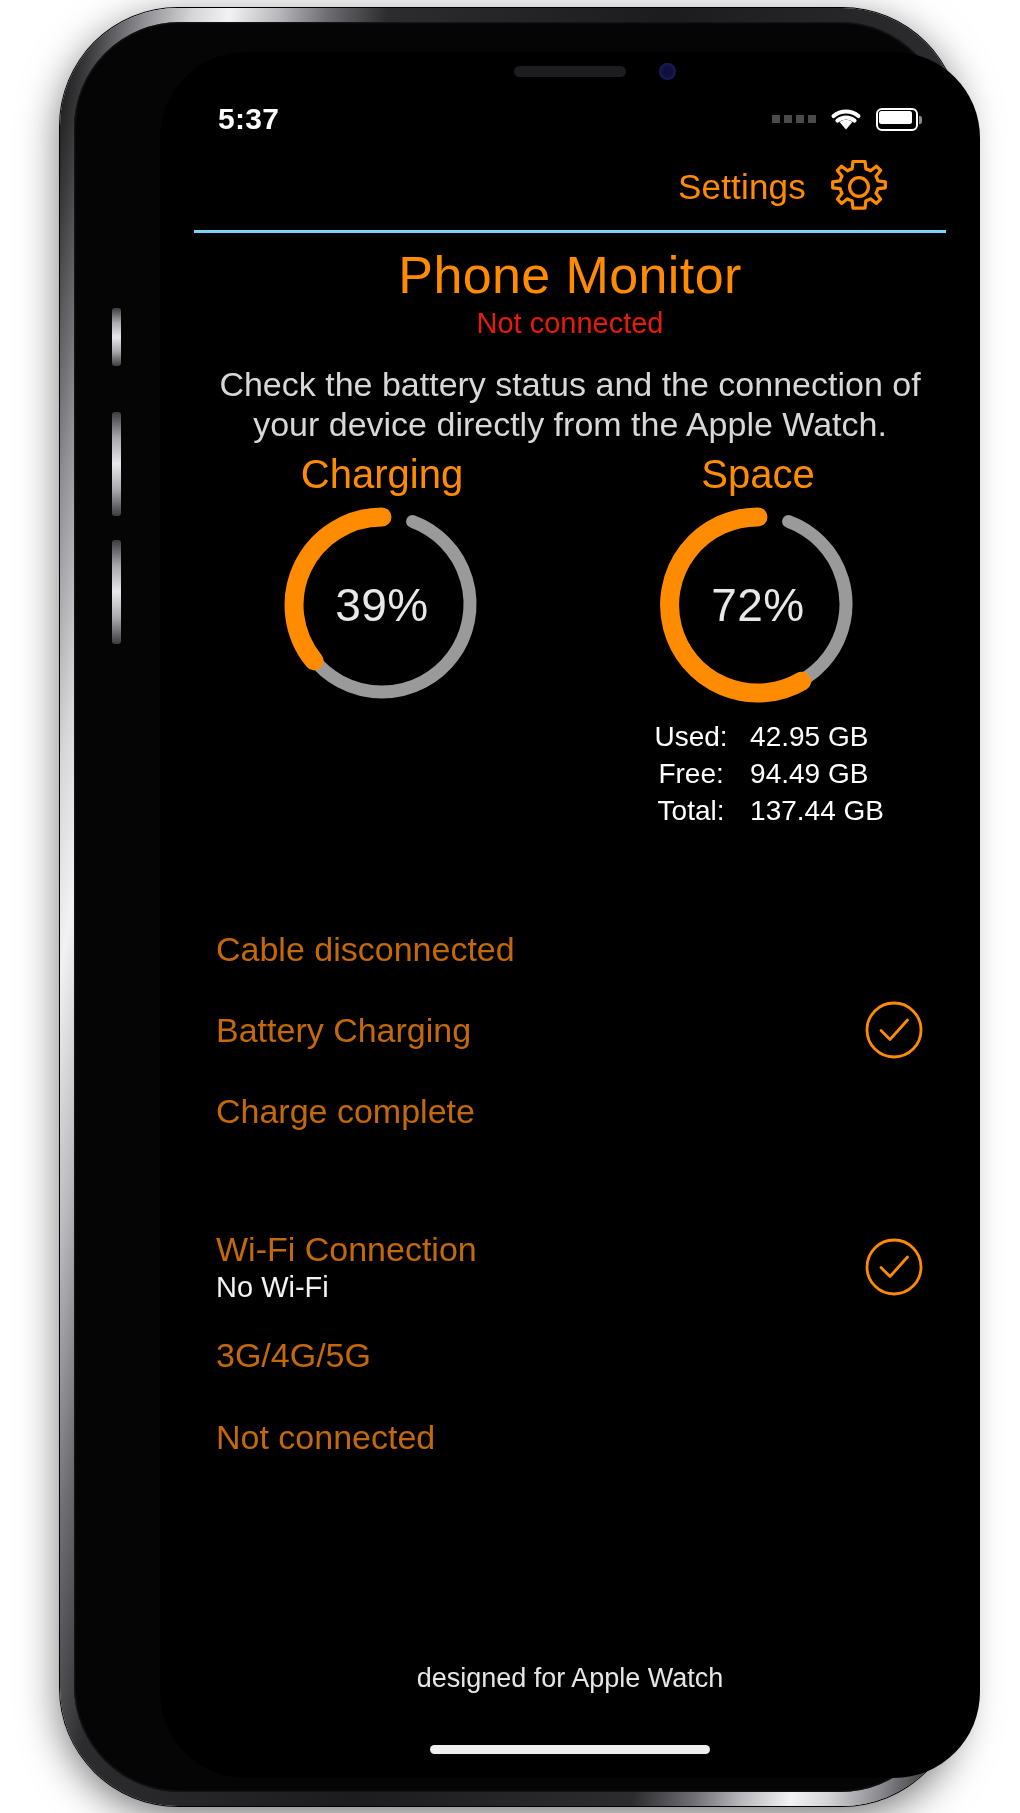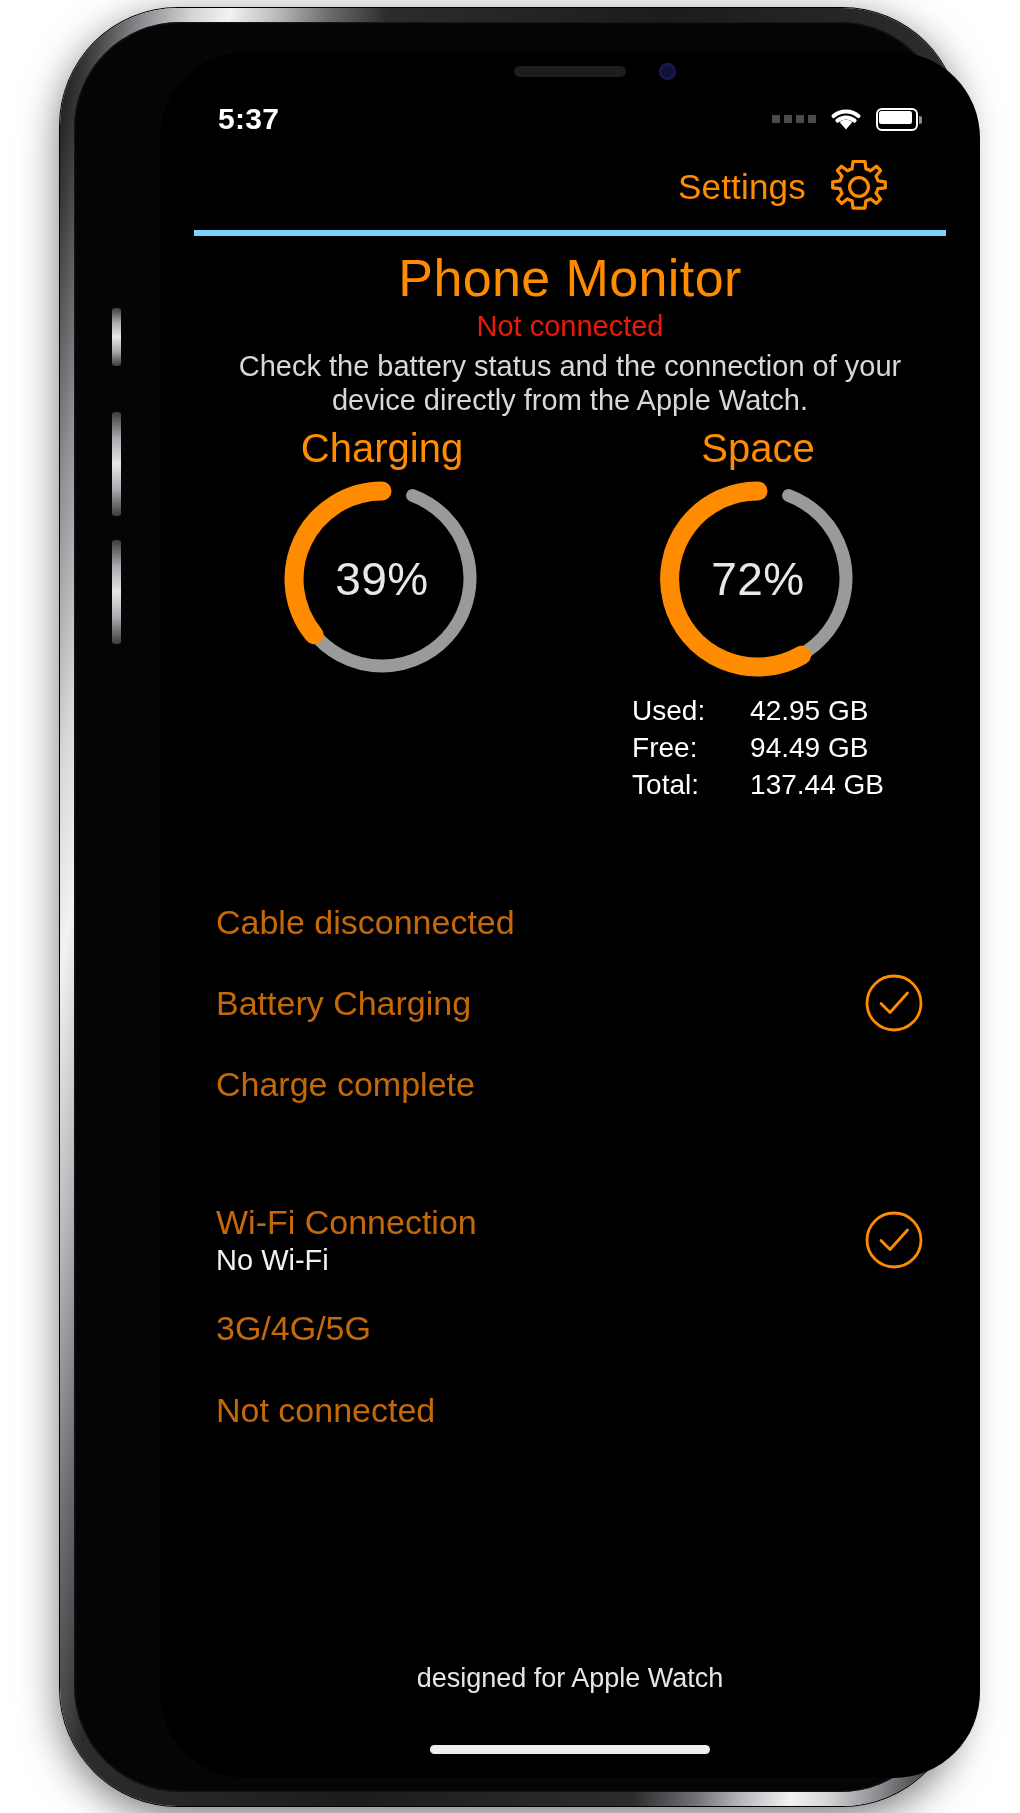--- a/index.html
+++ b/index.html
@@ -94,38 +94,38 @@
 
   
   #app{
     position:absolute; inset:0;
     padding-top:104px;
     color:#fff;
   }
   #navbar{
     display:flex; align-items:center; justify-content:flex-end;
     gap:22px; padding:0 56px 12px 56px;
-    border-bottom:6px solid #7dd3fc;
+    border-bottom:3px solid #7dd3fc;
     margin:0 34px;
   }
   #settings-label{
     color:#FF8C00; font-size:35px; font-weight:normal; letter-spacing:.2px;
   }
   #gear-icon{ display:block; }
 
   #title-block{ text-align:center; padding:14px 40px 0 40px; }
   #app-title{
     color:#FF8C00; font-size:52px; font-weight:normal; letter-spacing:.4px;
     line-height:1.08;
   }
   #conn-status{
     color:#E81B0A; font-size:29px; margin-top:4px; font-weight:normal;
   }
   #app-desc{
-    color:#d8d8d8; font-size:29px; line-height:1.18; margin-top:6px;
+    color:#d8d8d8; font-size:34px; line-height:1.18; margin-top:24px;
     padding:0 18px; font-weight:300;
   }
 
   
   #gauges{
     display:flex; justify-content:space-around;
     padding:8px 34px 0 34px;
   }
   .gauge-col{ width:330px; text-align:center; }
   .gauge-title{
@@ -136,21 +136,21 @@
     position:absolute; inset:0;
     display:flex; align-items:center; justify-content:center;
     color:#e8e8e8; font-size:46px; font-weight:300; letter-spacing:.5px;
   }
 
   #storage-stats{
     margin-top:14px;
     display:inline-block; text-align:left;
     font-size:28px; color:#fff; line-height:1.32;
   }
-  .stat-row{ display:flex; }
+  .stat-row{ display:flex;text-align:center; }
   .stat-label{ width:118px; font-weight:normal; }
   .stat-value{ font-weight:normal; }
 
   
   .section{ padding:0 56px; }
   #charge-section{ margin-top:96px; }
   #connectivity-section{ margin-top:96px; }
   .section-header{
     color:#8a8a8a; font-size:25px; letter-spacing:1.3px;
     text-transform:uppercase; margin-bottom:32px; font-weight:normal;

